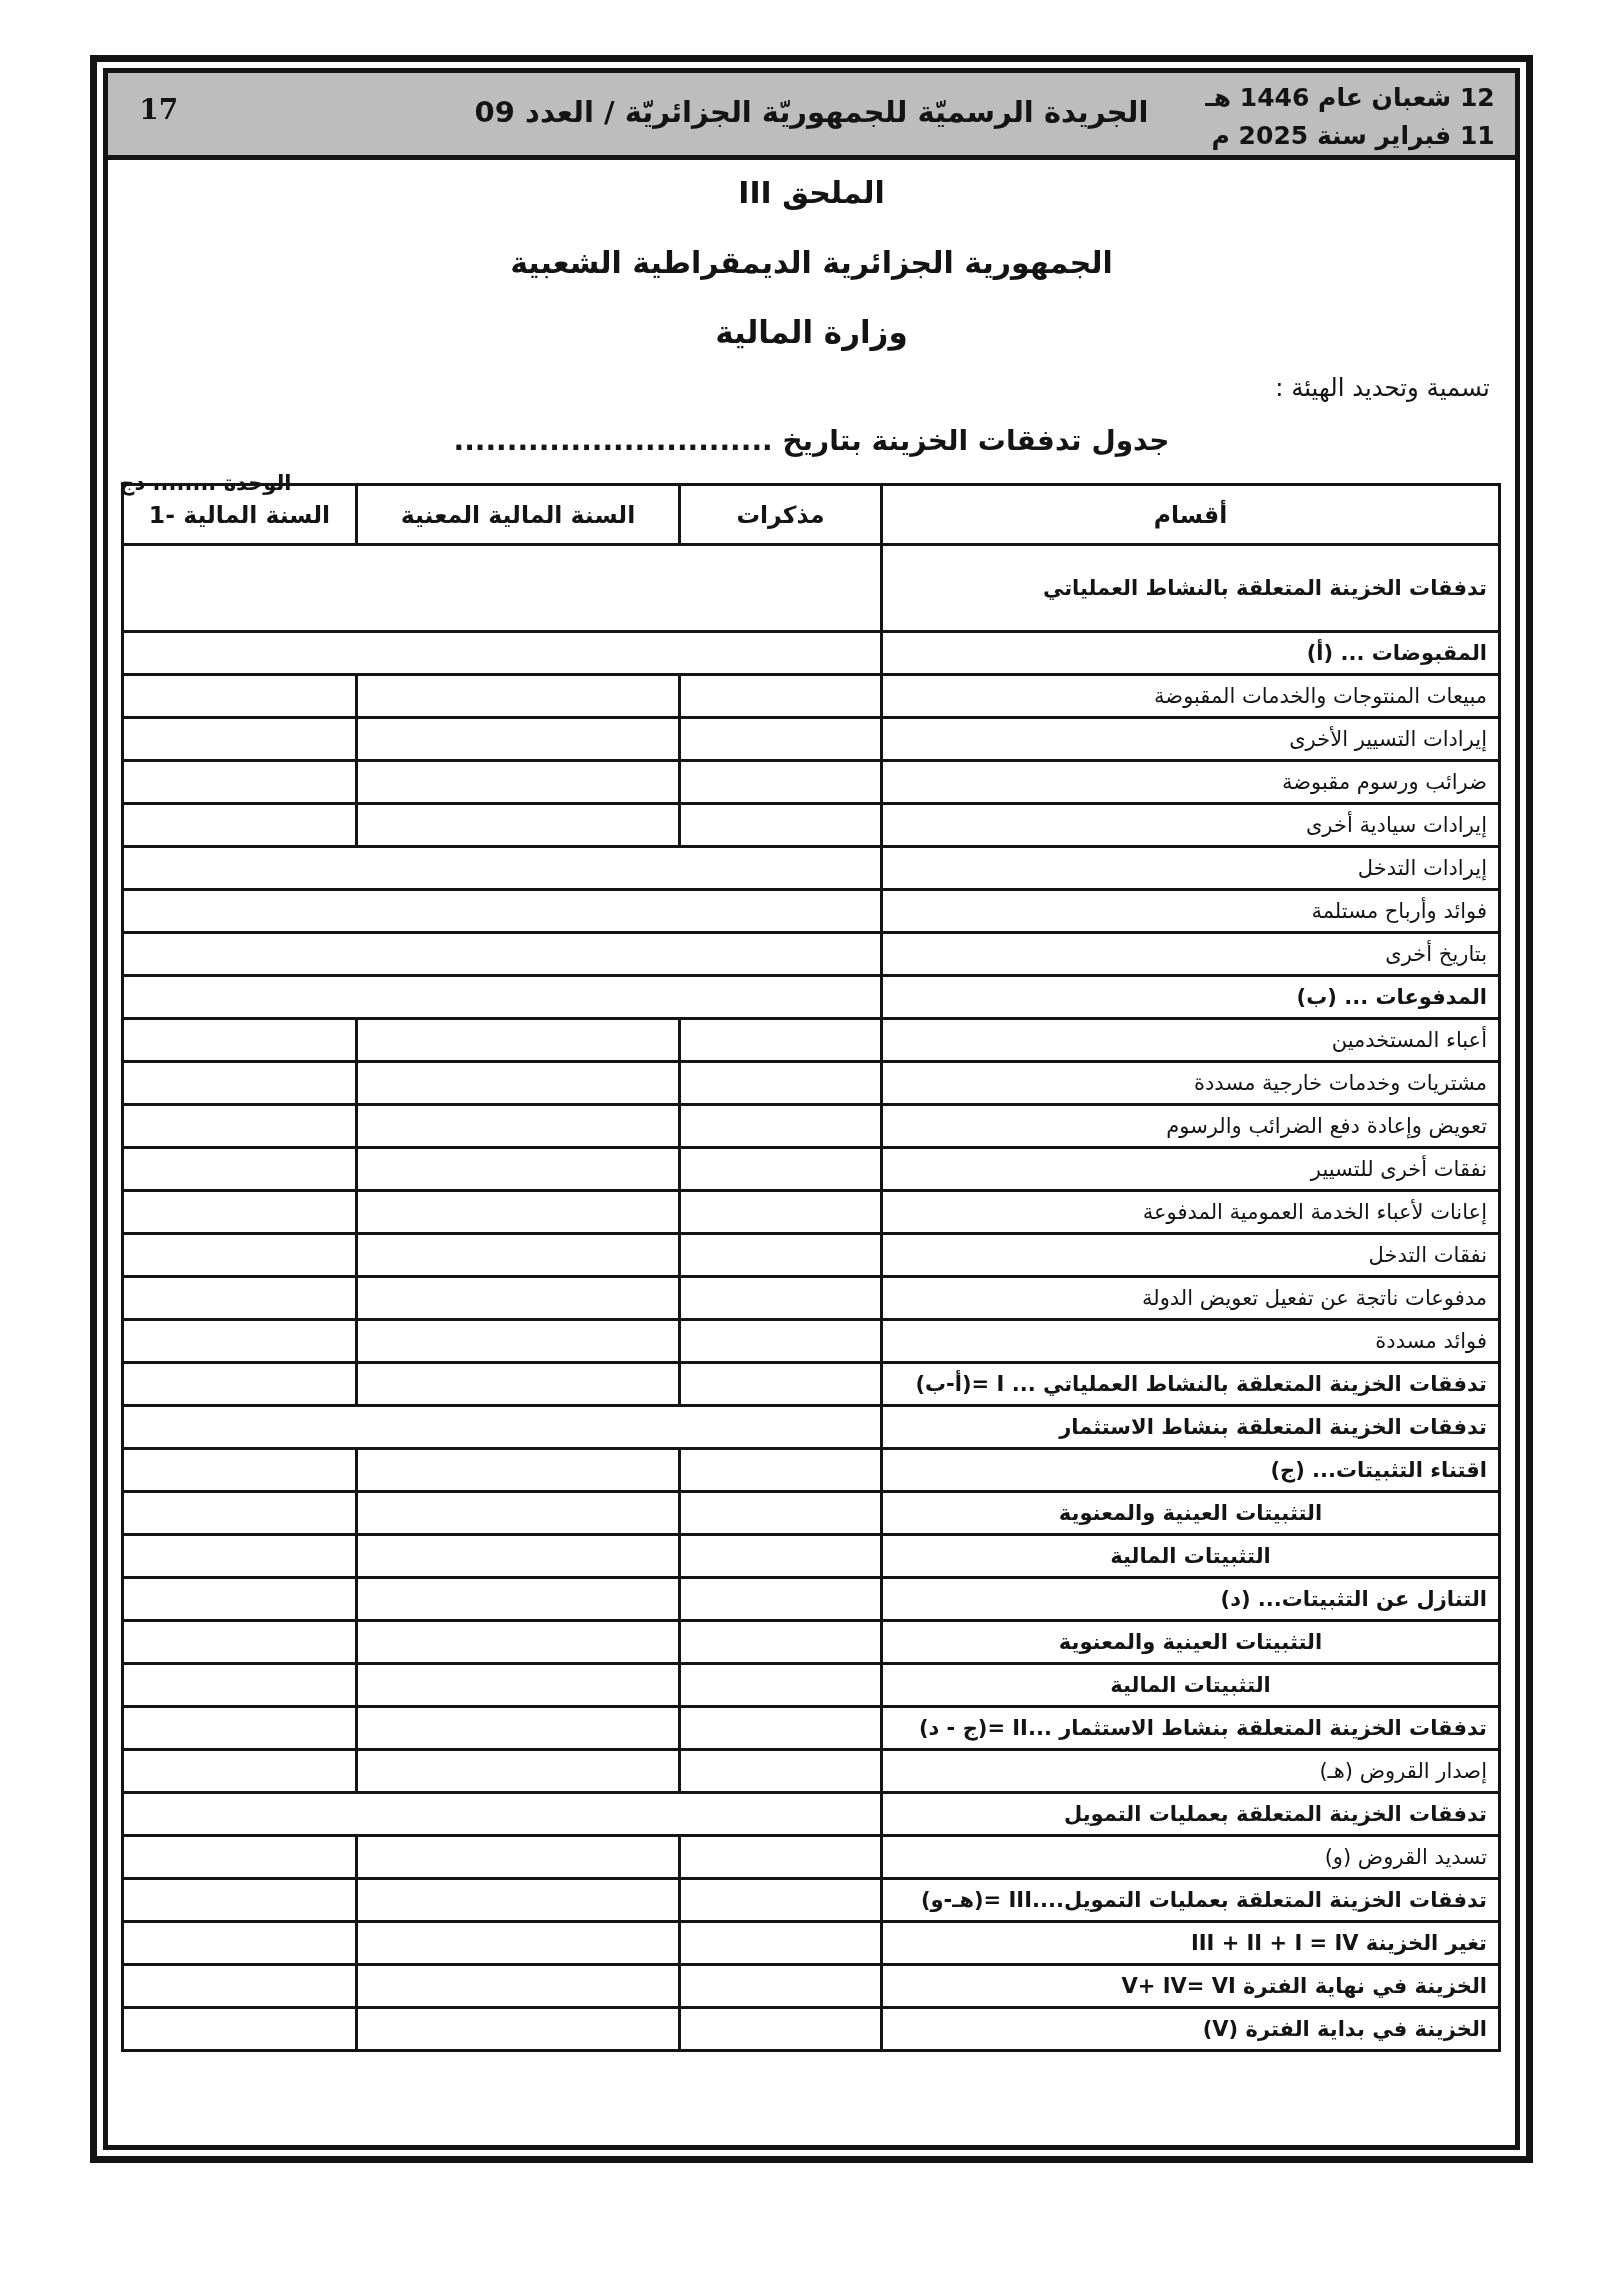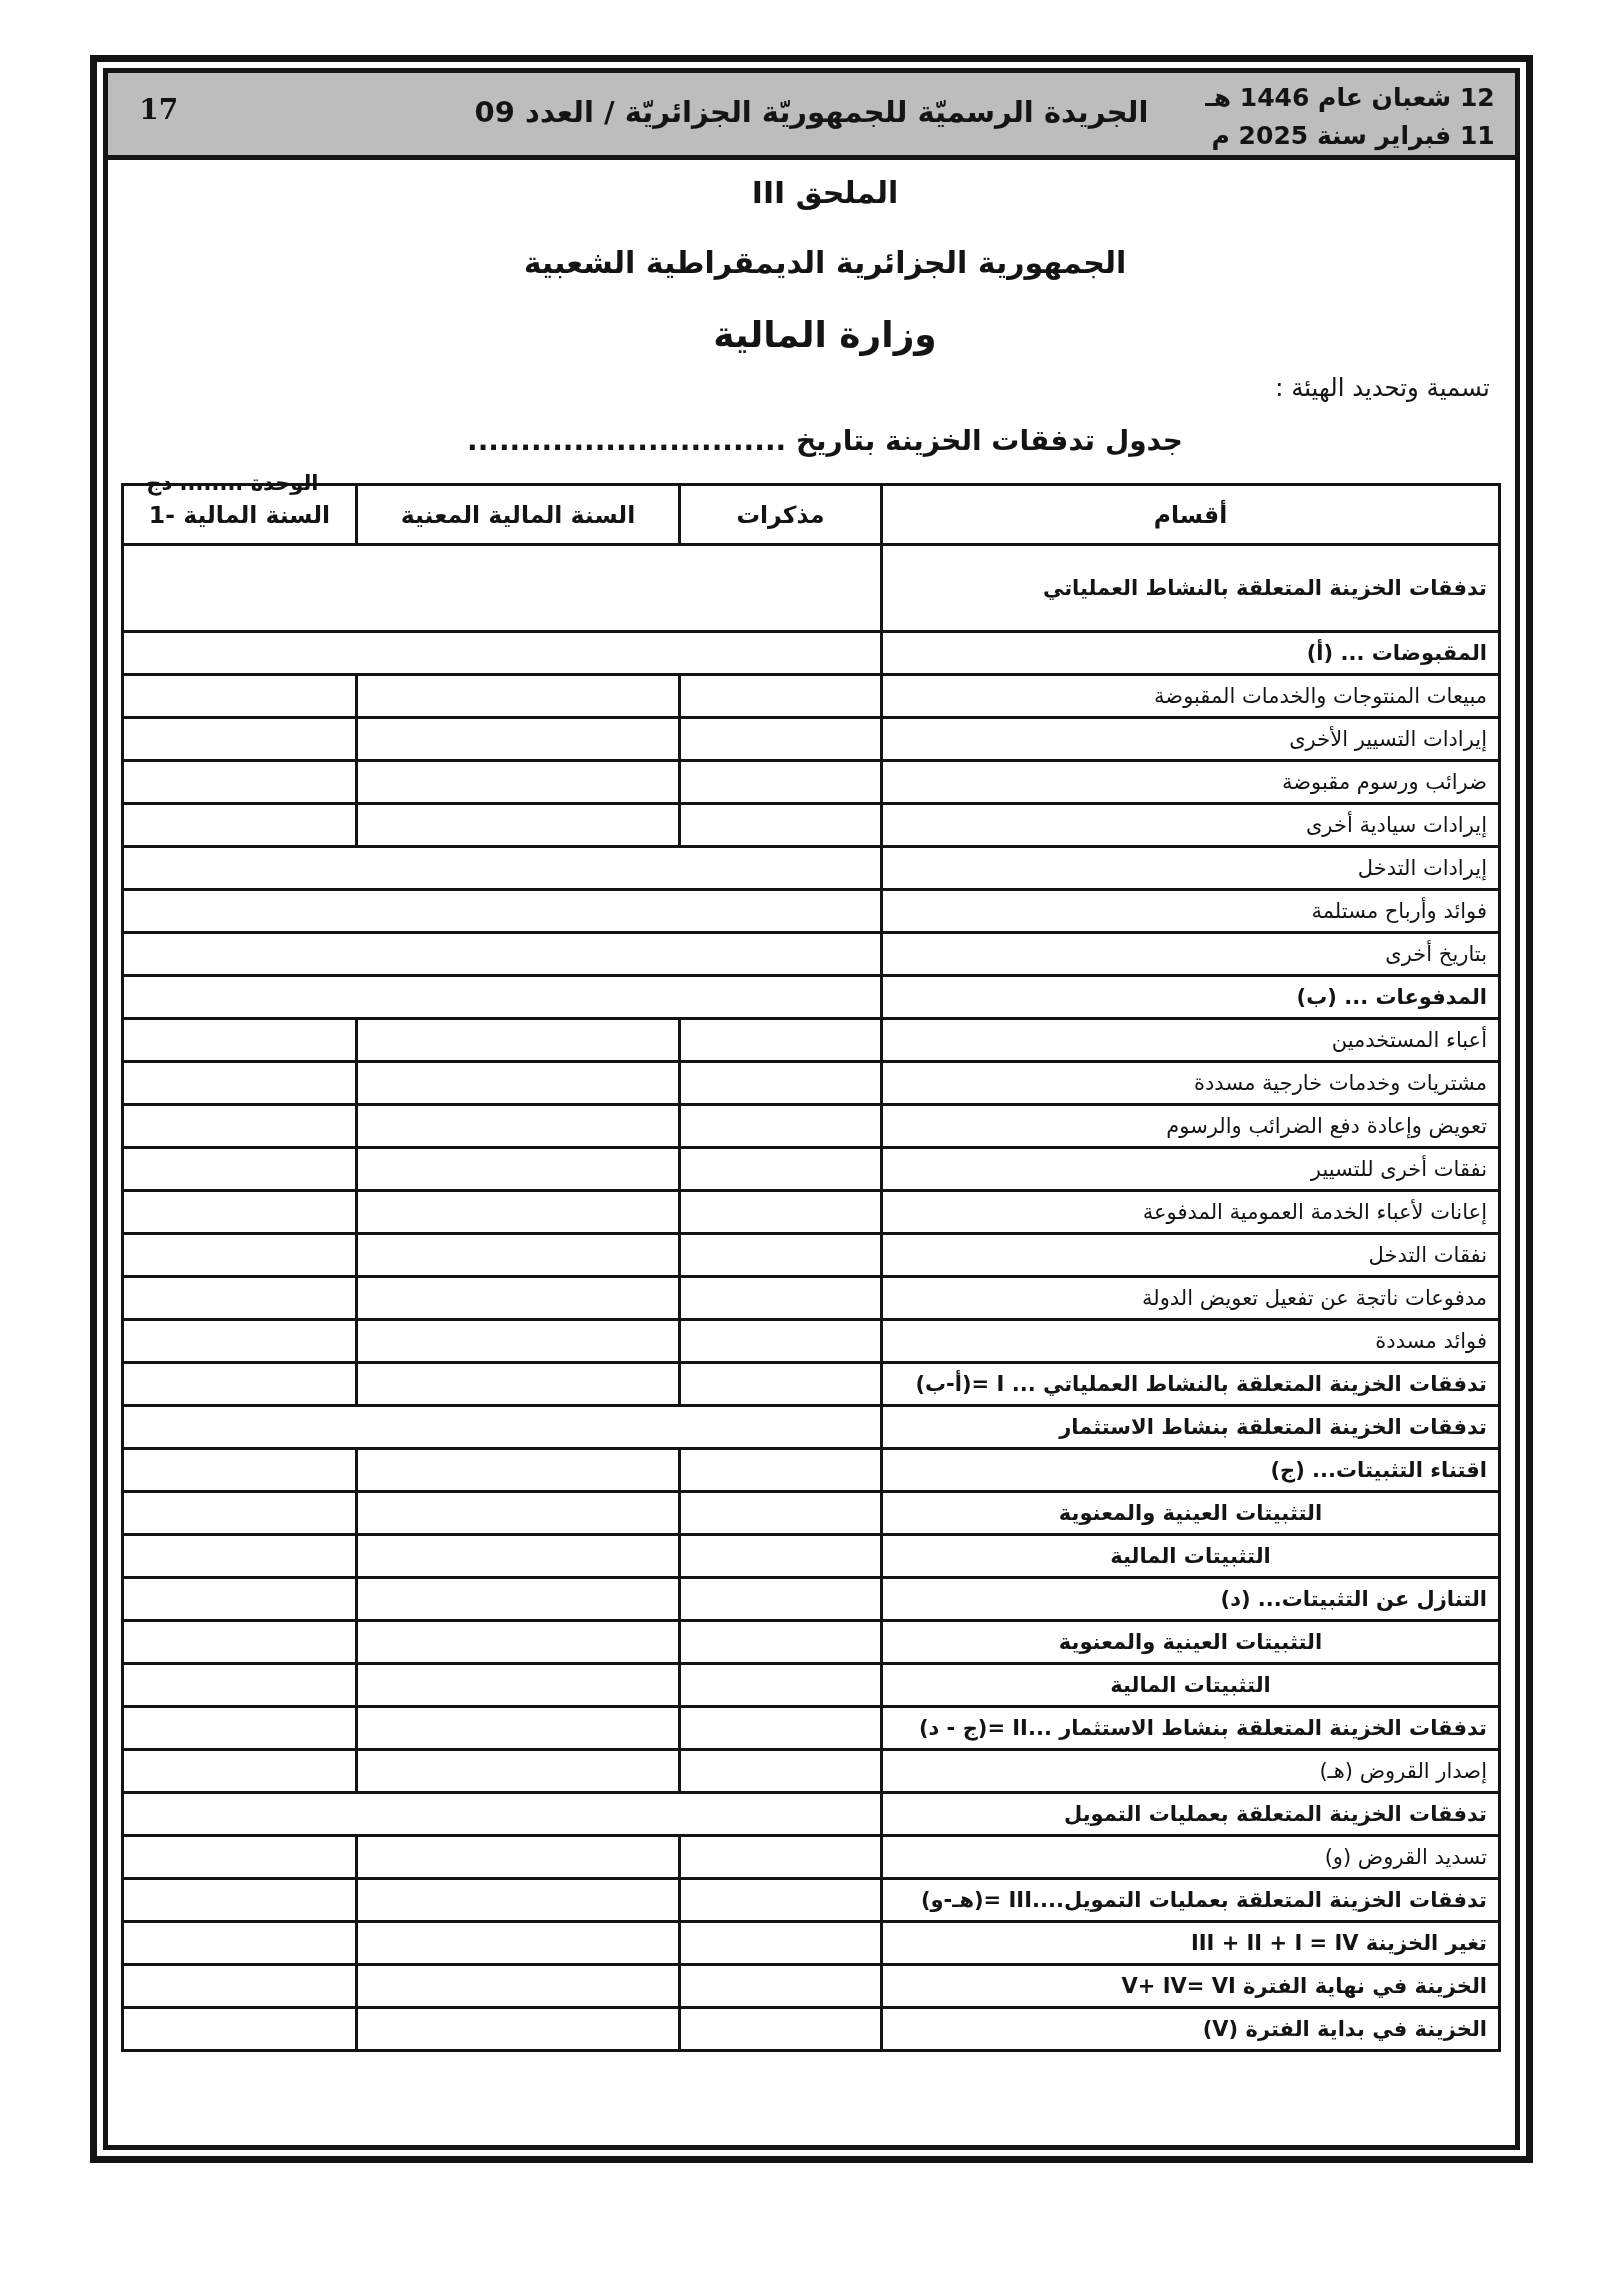--- a/index.html
+++ b/index.html
@@ -41,24 +41,24 @@
     direction: rtl; unicode-bidi: isolate;
     font-weight: bold; font-size: 29px;
   }
   .date-block {
     position: absolute; right: 20px; top: 5.4px;
     text-align: right;
     direction: rtl; unicode-bidi: isolate;
     font-weight: bold; font-size: 25px; line-height: 38px;
   }
   .content { position: relative; height: calc(100% - 92px); }
-  .t-line { position: absolute; direction: rtl; unicode-bidi: isolate; white-space: nowrap; padding-left: 27px; }
+  .t-line { position: absolute; direction: rtl; unicode-bidi: isolate; white-space: nowrap; }
   .annex        { top: 14.5px;  left: 0; right: 0; text-align: center; font-weight: bold; font-size: 30px; }
   .republic     { top: 85px;  left: 0; right: 0; text-align: center; font-weight: bold; font-size: 30px; }
-  .ministry     { top: 154px; left: 0; right: 0; text-align: center; font-weight: bold; font-size: 36px; }
+  .ministry     { top: 154px; left: 0; right: 0; text-align: center; font-weight: bold; font-size: 31px; }
   .entity-line  { top: 213px; right: 25px; font-size: 24.4px; }
   .table-title  { top: 264px; left: 0; right: 0; text-align: center; font-weight: bold; font-size: 28px; }
   .unit-line    { top: 311px; left: 11px; font-weight: bold; font-size: 21px; }
 
   table.cashflow {
     position: absolute; top: 323px; left: 12.7px;
     width: 1377px;
     border-collapse: collapse;
     table-layout: fixed;
     direction: rtl;

